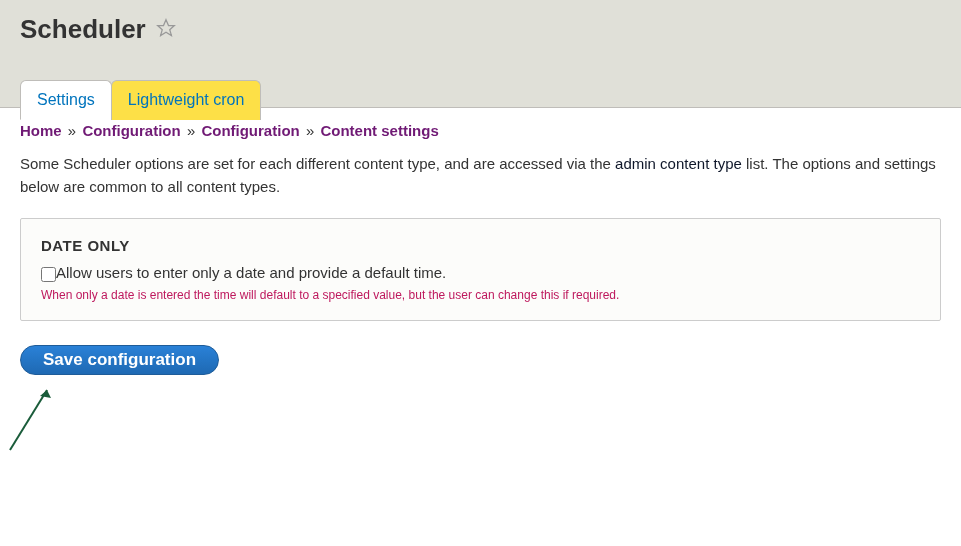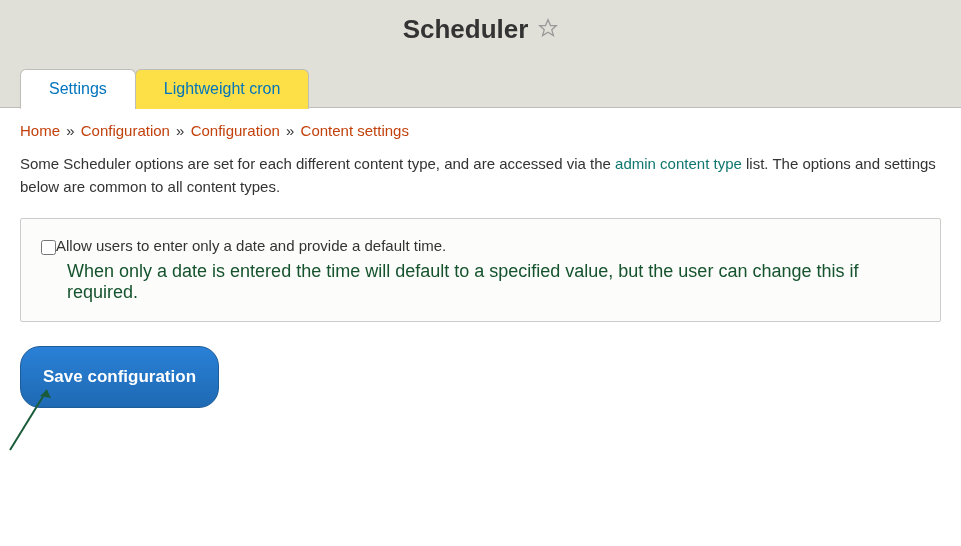--- a/index.html
+++ b/index.html
@@ -12,80 +12,80 @@
     .header-area {
       background: #e0e0d8;
       padding: 14px 20px 0 20px;
       border-bottom: 1px solid #bfbdb9;
     }
     .page-title-row {
       display: flex;
       align-items: center;
       gap: 10px;
       margin-bottom: 22px;
-      justify-content: center;
     }
     .page-title {
       font-size: 26px;
       font-weight: bold;
       color: #333;
     }
     .star-icon {
       color: #999;
       stroke: #999;
     }
     .tabs {
       display: flex;
       gap: 0;
     }
     .tab {
-      padding: 10px 28px;
+      padding: 10px 16px;
       border: 1px solid #bfbdb9;
       border-bottom: none;
       border-top-left-radius: 6px;
       border-top-right-radius: 6px;
       font-size: 16px;
       color: #0074bd;
       cursor: pointer;
       background: #e0e0d8;
       position: relative;
-      top: 2px;
+      top: 13px;
     }
     .tab.active {
       background: #fff;
       border-bottom: 1px solid #fff;
     }
     .tab:not(.active) {
       background: #fde047;
       margin-left: -1px;
     }
     .content-area {
       padding: 14px 20px 20px 20px;
     }
     .breadcrumbs {
       font-size: 15px;
       margin-bottom: 14px;
       color: #333;
     }
     .breadcrumbs a {
-      color: #c2410c;
+      color: #701a75;
       text-decoration: none;
+      font-weight: bold;
     }
     .bc-sep {
       color: #333;
       margin: 0 2px;
     }
     .intro-text {
       font-size: 15px;
       line-height: 1.5;
       margin-bottom: 20px;
       color: #333;
     }
     .intro-text a {
-      color: #0f766e;
+      color: #0f172a;
       text-decoration: none;
     }
     .fieldset {
       border: 1px solid #ccc;
       background: #fcfcfa;
       padding: 18px 20px;
       margin-bottom: 18px;
       border-radius: 2px;
     }
     .fieldset-legend {
@@ -111,33 +111,32 @@
     .checkbox-row input[type=checkbox] {
       margin-top: 3px;
       width: 15px;
       height: 15px;
     }
     .checkbox-label {
       font-size: 15px;
       color: #333;
     }
     .checkbox-help {
-      font-size: 18px;
-      color: #14532d;
-      margin-left: 26px;
+      font-size: 12px;
+      color: #be185d;
       margin-top: 6px;
     }
     .save-button {
       background: linear-gradient(#2a81d7, #1e69b3);
       color: #fff;
       font-size: 17px;
       font-weight: bold;
       border: 1px solid #1e5c99;
       border-radius: 20px;
-      padding: 20px 22px;
+      padding: 4px 22px;
       cursor: pointer;
       margin-top: 6px;
     }
     .arrow-annotation {
       position: absolute;
       left: 5px;
       top: 380px;
       pointer-events: none;
     }
   </style>
@@ -169,20 +168,21 @@
     <span class="bc-sep">»</span>
     <a href="#">Content settings</a>
   </div>
 
   <div class="intro-text">
     <span>Some Scheduler options are set for each different content type, and are accessed via the </span><a href="#">admin content type</a><span> list. The options and settings below are common to all content types.</span>
   </div>
 
 
   <div class="fieldset">
+    <div class="fieldset-legend">DATE ONLY</div>
     <div class="checkbox-row">
       <input type="checkbox" style="">
       <label class="checkbox-label">Allow users to enter only a date and provide a default time.</label>
     </div>
     <div class="checkbox-help">When only a date is entered the time will default to a specified value, but the user can change this if required.</div>
   </div>
 
   <button class="save-button">Save configuration</button>
 </div>
 

